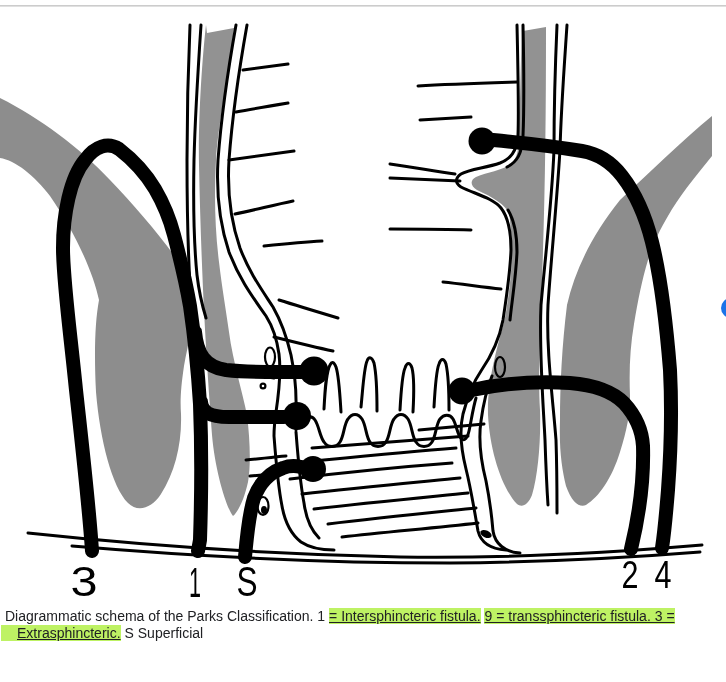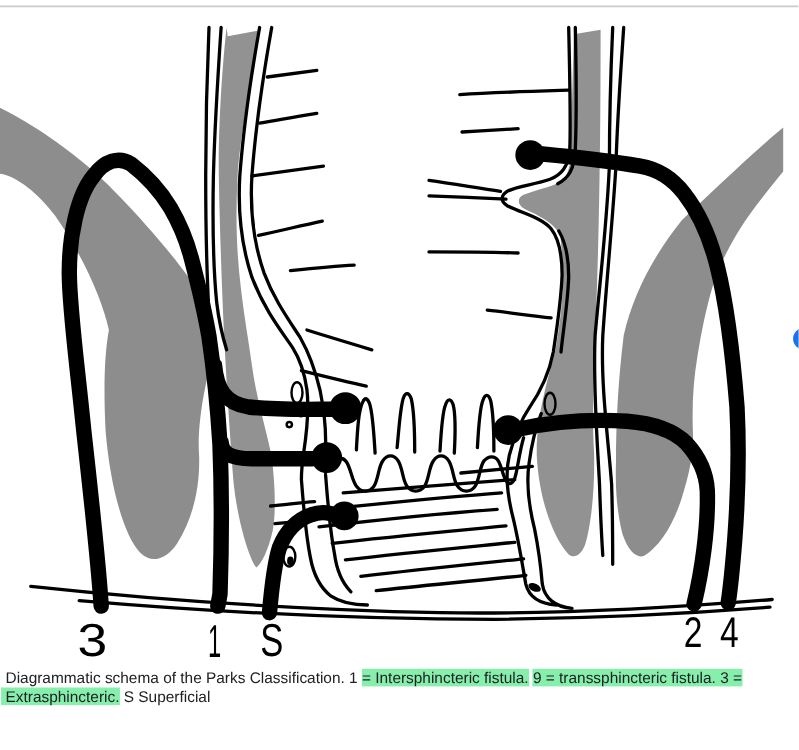--- a/index.html
+++ b/index.html
@@ -1,21 +1,21 @@
 <!DOCTYPE html>
 <html><head>
 <meta charset="utf-8">
 <style>
   html,body{margin:0;padding:0;background:#fff;}
   body{width:726px;height:682px;position:relative;overflow:hidden;
        font-family:"Liberation Sans", sans-serif;}
   #diag{position:absolute;left:0;top:0;}
   #caption{position:absolute;left:5px;top:608px;width:721px;
            font-size:14.02px;line-height:17px;color:#202124;}
-  .hl{background:#86efac;}
+  .hl{background:#bef264;text-decoration:underline;}
   #bluedot{position:absolute;left:721px;top:298px;width:20px;height:20px;
            border-radius:50%;background:#1a73e8;}
 </style>
 </head>
 <body>
 <svg id="diag" width="726" height="600" viewBox="0 0 726 600">
 
   <rect x="0" y="5" width="726" height="1.6" fill="#ccc"></rect>
 
   <path d="M0,98 C40,118 80,148 110,180 C135,206 166,242 184,270
@@ -171,14 +171,14 @@
     <text x="247" y="596" textLength="21" lengthAdjust="spacingAndGlyphs">S</text>
     <text x="630" y="588" font-size="39" textLength="17" lengthAdjust="spacingAndGlyphs">2</text>
     <text x="663" y="588" font-size="39" textLength="17" lengthAdjust="spacingAndGlyphs">4</text>
   </g>
 </svg>
 
 <div id="bluedot"></div>
 
 <div id="caption">
   <div style="white-space:nowrap">Diagrammatic schema of the Parks Classification. 1 <span class="hl">= Intersphincteric fistula.</span> <span class="hl">9 = transsphincteric fistula. 3 =</span></div>
-  <div style="white-space:nowrap"><span class="hl" style="margin-left:-4px;padding-left:4px">Extrasphincteric.</span> S Superficial</div>
+  <div style="white-space:nowrap"><span class="hl" style="margin-left:-4px;padding-left:16px">Extrasphincteric.</span> S Superficial</div>
 </div>
 
 </body></html>

